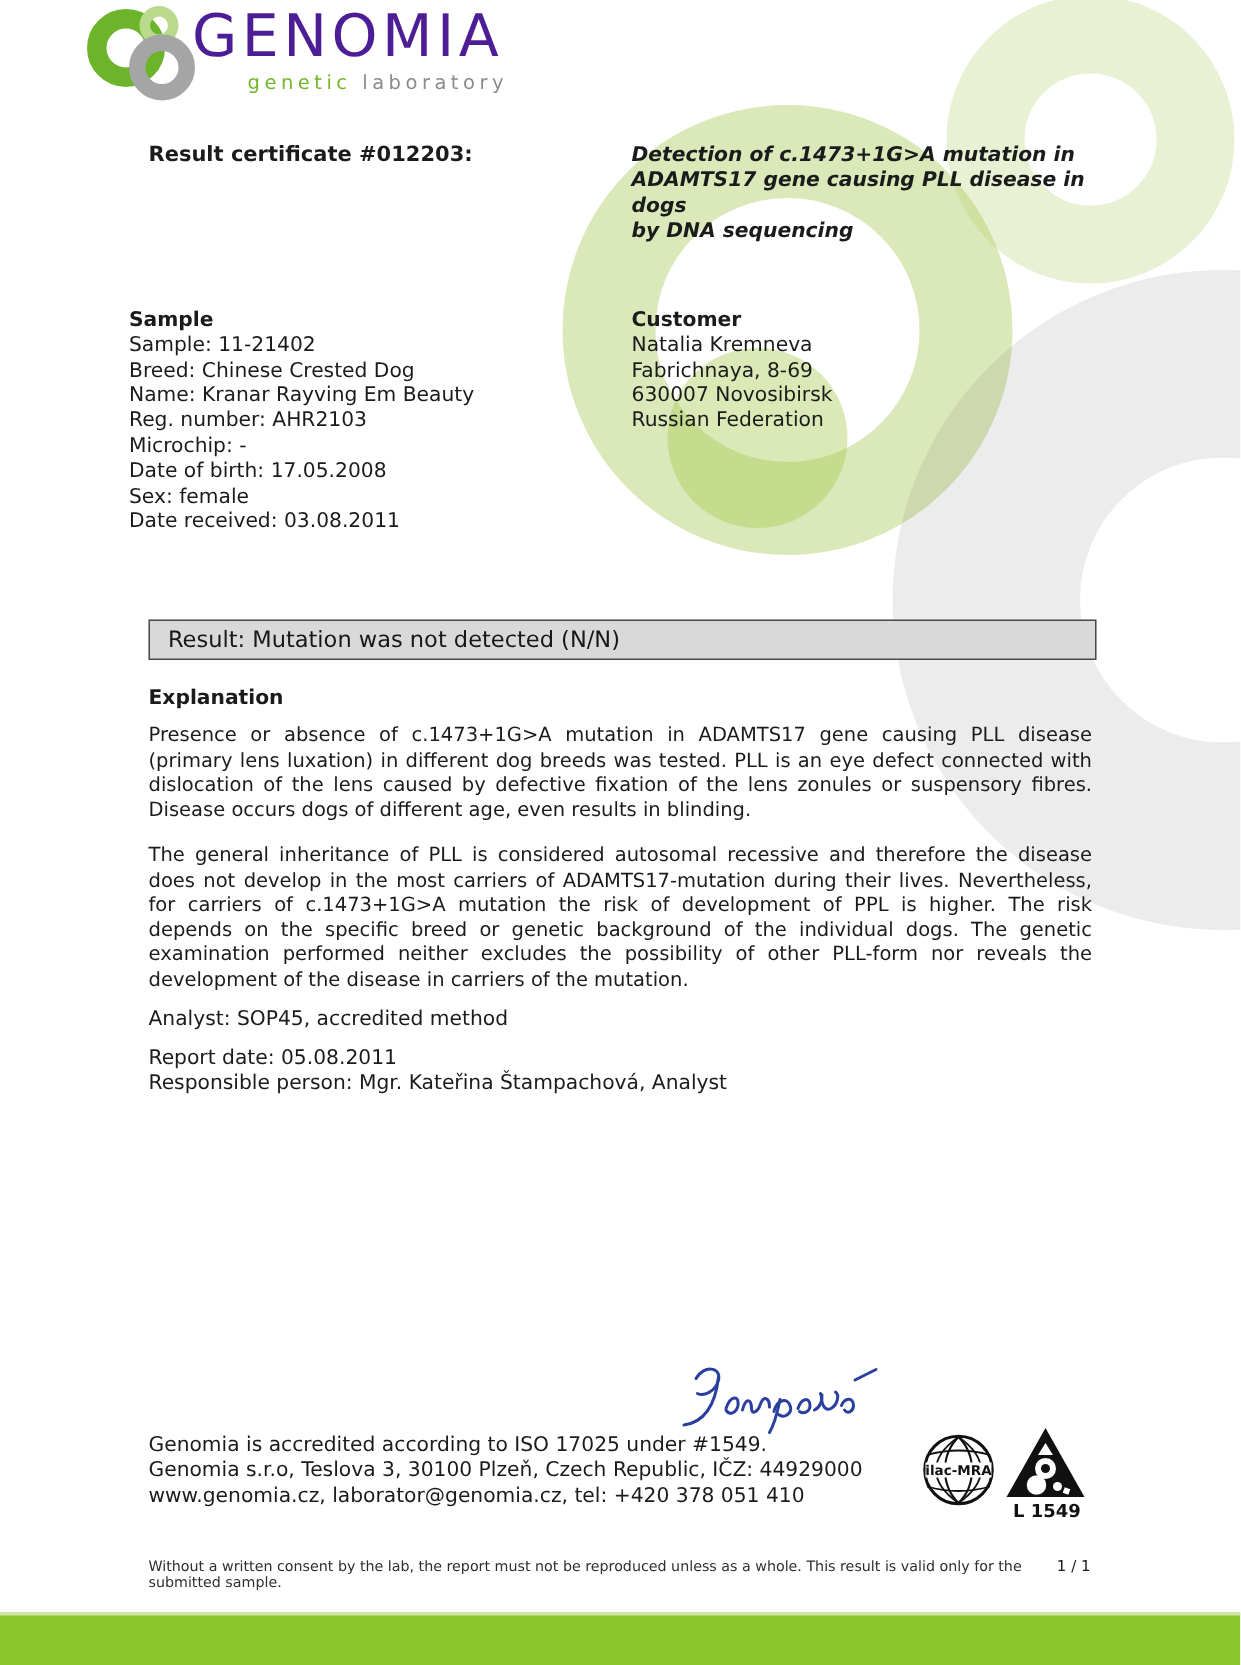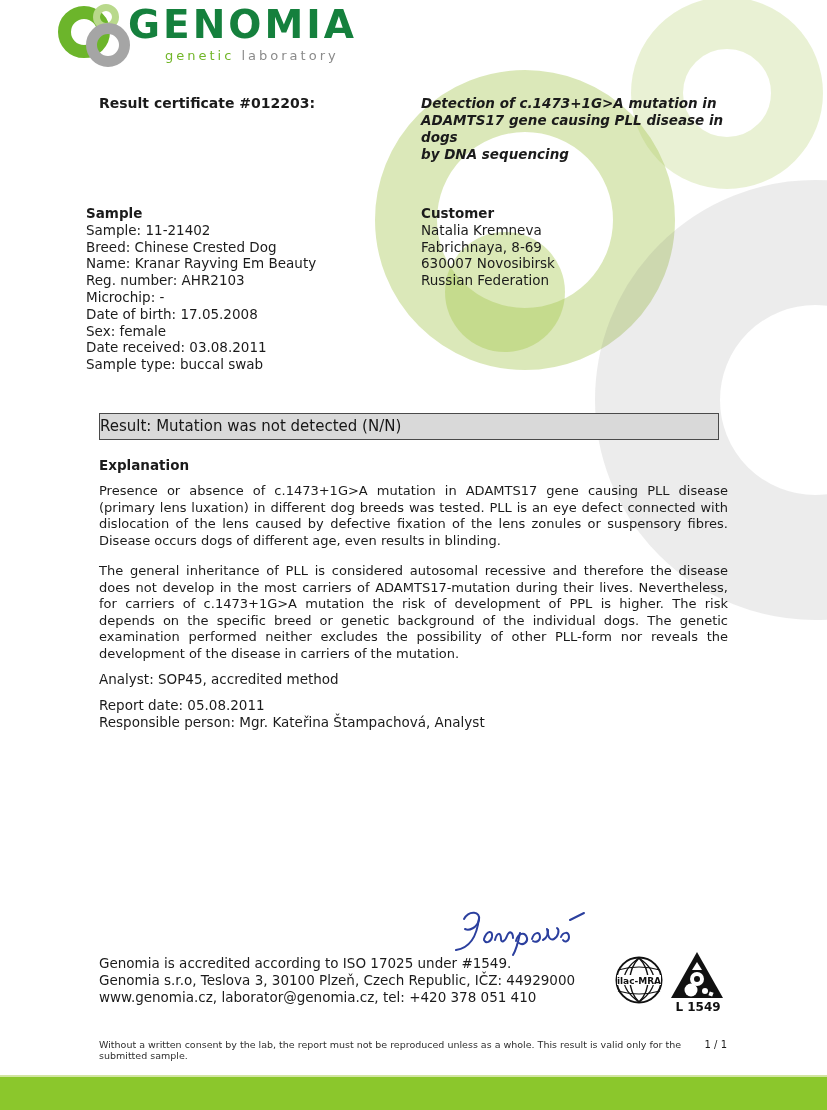--- a/index.html
+++ b/index.html
@@ -11,37 +11,37 @@
   .bg{position:absolute;border-radius:50%;pointer-events:none;}
   .bg-ring-green-large{left:375px;top:70px;width:176px;height:176px;border:62px solid rgba(175,205,100,0.45);}
   .bg-circle-green-small{left:445px;top:232px;width:120px;height:120px;background:rgba(165,200,75,0.40);}
   .bg-ring-green-light{left:631px;top:-3px;width:88px;height:88px;border:52px solid rgba(175,205,100,0.28);}
   .bg-ring-gray-large{left:595px;top:180px;width:190px;height:190px;border:125px solid rgba(120,120,120,0.14);}
   
   .logo{position:absolute;left:58px;top:2px;width:330px;height:70px;}
   .logo-ring-green{position:absolute;left:0px;top:4px;width:26px;height:26px;border:13px solid #6cb52b;border-radius:50%;}
   .logo-ring-pale{position:absolute;left:35px;top:2px;width:12px;height:12px;border:7px solid #b9d98c;border-radius:50%;}
   .logo-ring-gray{position:absolute;left:28px;top:21px;width:22px;height:22px;border:11px solid #a5a5a5;border-radius:50%;}
-  .logo-wordmark{position:absolute;left:70px;top:0px;font-size:39px;font-weight:bold;letter-spacing:3px;color:#15803d;}
+  .logo-wordmark{position:absolute;left:70px;top:0px;font-size:39px;font-weight:normal;letter-spacing:3px;color:#4c1d95;}
   .logo-sub{position:absolute;left:107px;top:46px;font-size:13px;letter-spacing:3px;color:#8b8b8b;}
   .logo-sub .green{color:#72b629;}
   
   .cert-title{position:absolute;left:99px;top:95px;font-size:14px;font-weight:bold;}
   .test-title{position:absolute;left:421px;top:95px;width:320px;font-size:13.5px;font-weight:bold;line-height:17px;font-style:italic;}
   
   .block{position:absolute;font-size:13.5px;line-height:16.8px;}
   .block .bh{font-weight:bold;}
   .sample-block{left:86px;top:205px;width:310px;}
   .customer-block{left:421px;top:205px;width:300px;}
   .block div{white-space:nowrap;}
   
   .result-box{
     position:absolute;left:99px;top:413px;width:618px;height:25px;
     background:#d9d9d9;border:1px solid #4a4a4a;
-    font-size:15px;line-height:25px;padding-left:0;color:#171717;
+    font-size:15px;line-height:25px;padding-left:12px;color:#171717;
   }
   
   .expl-heading{position:absolute;left:99px;top:457px;font-size:13.5px;font-weight:bold;}
   .para{position:absolute;left:99px;width:629px;font-size:13px;line-height:16.6px;text-align:justify;}
   .para1{top:483px;}
   .para2{top:563px;}
   .line-item{position:absolute;left:99px;font-size:13.5px;}
   .method-line{top:671px;}
   .report-line{top:697px;}
   .resp-line{top:714px;}
@@ -90,21 +90,20 @@
   <div class="block sample-block">
     <div class="bh">Sample</div>
     <div>Sample: 11-21402</div>
     <div>Breed: Chinese Crested Dog</div>
     <div>Name: Kranar Rayving Em Beauty</div>
     <div>Reg. number: AHR2103</div>
     <div>Microchip: -</div>
     <div>Date of birth: 17.05.2008</div>
     <div>Sex: female</div>
     <div>Date received: 03.08.2011</div>
-    <div>Sample type: buccal swab</div>
   </div>
 
   <div class="block customer-block">
     <div class="bh">Customer</div>
     <div>Natalia Kremneva</div>
     <div>Fabrichnaya, 8-69</div>
     <div>630007 Novosibirsk</div>
     <div>Russian Federation</div>
   </div>
 

